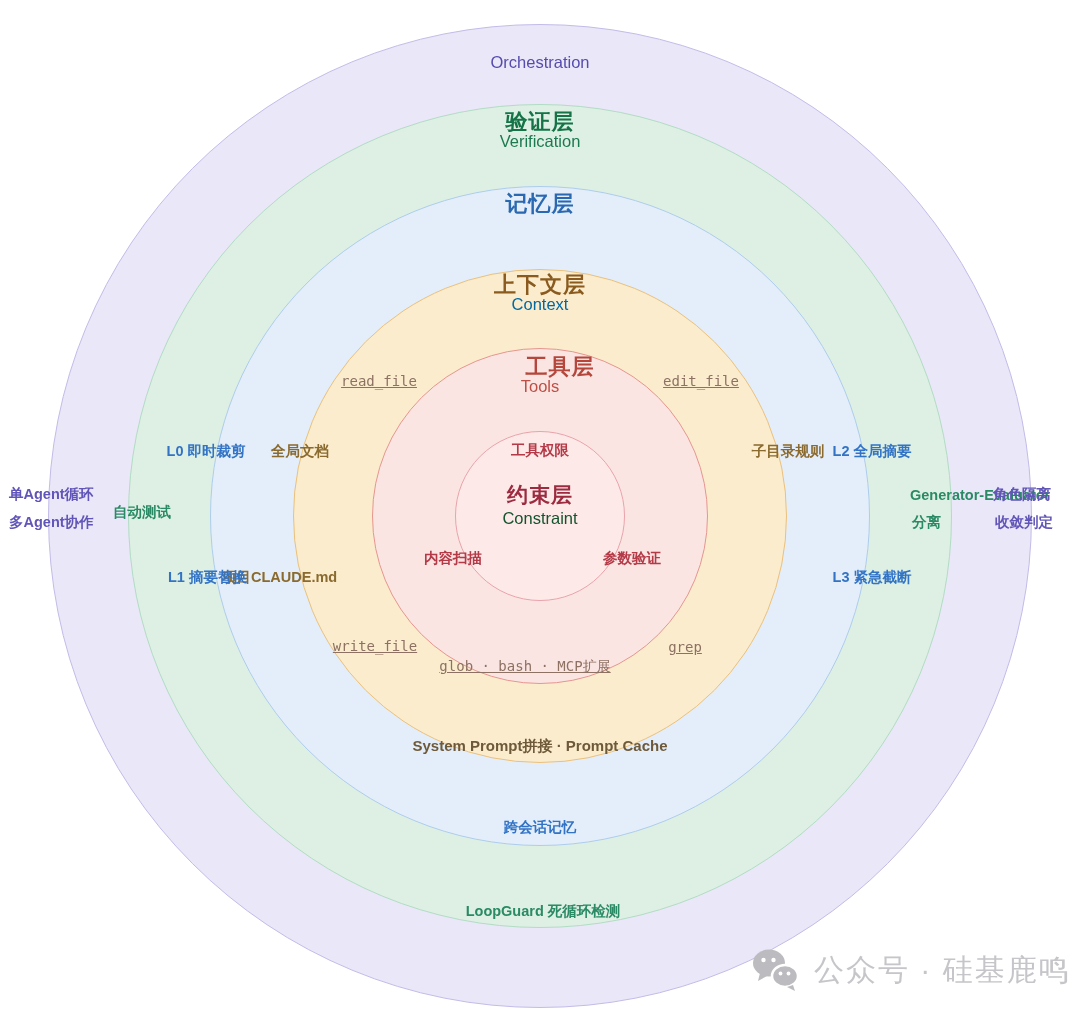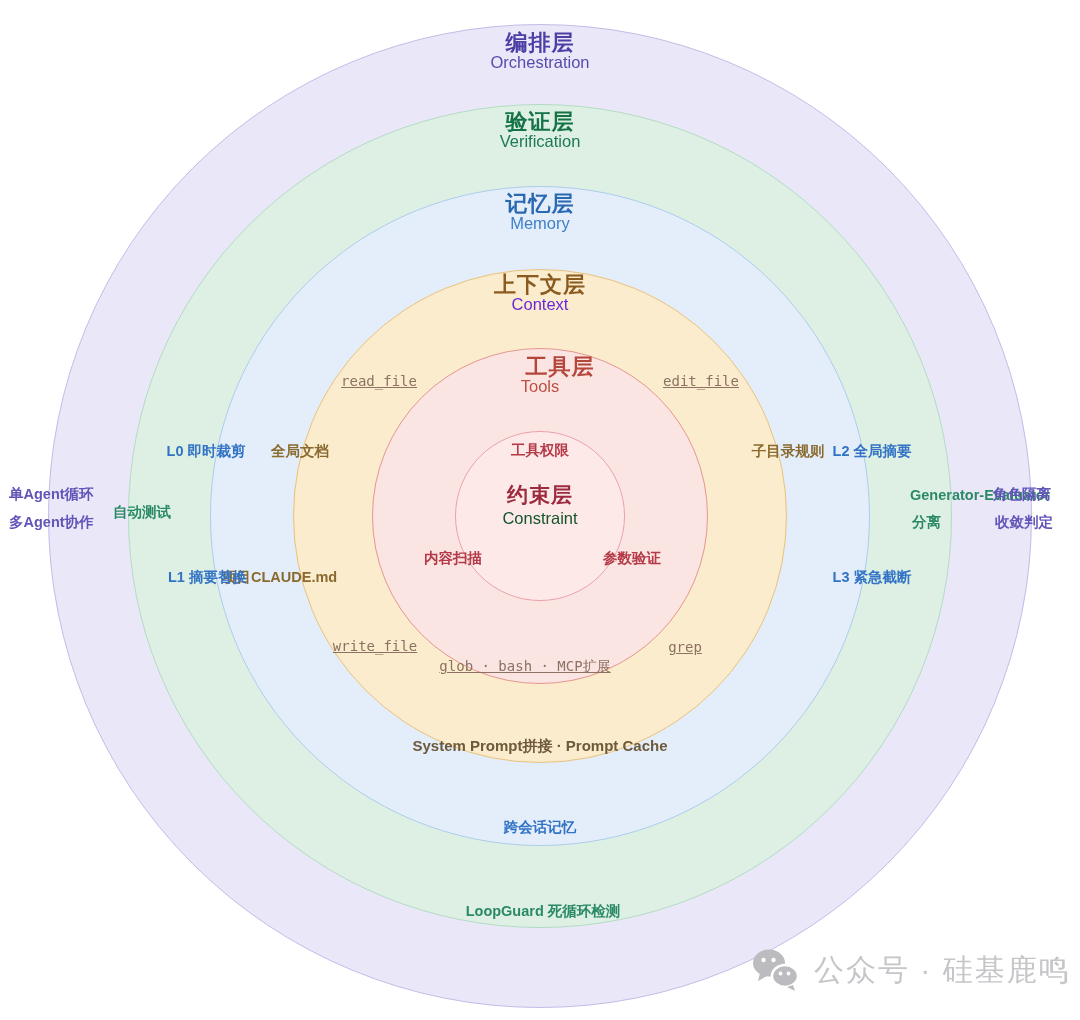--- a/index.html
+++ b/index.html
@@ -16,21 +16,21 @@
   .ring-memory{left:210px;top:186px;width:660px;height:660px;background:#e3eefa;border:1px solid #aecdec;}
   .ring-context{left:293px;top:269px;width:494px;height:494px;background:#faeccd;border:1px solid #eac17e;}
   .ring-tools{left:372px;top:348px;width:336px;height:336px;background:#fbe5e3;border:1px solid #e6968f;}
   .ring-constraint{left:455px;top:431px;width:170px;height:170px;background:#fdeae8;border:1px solid #e9a3ab;}
 
   .title-zh{position:absolute;width:100%;text-align:center;font-weight:700;font-size:22px;letter-spacing:1px;}
   .title-en{position:absolute;width:100%;text-align:center;font-weight:400;font-size:16.5px;}
   .t-orch-zh{top:28px;color:#4b3fa5;}   .t-orch-en{top:53px;color:#564cae;}
   .t-ver-zh{top:107px;color:#157347;}   .t-ver-en{top:132px;color:#1d7a50;}
   .t-mem-zh{top:189px;color:#2a69b2;}   .t-mem-en{top:214px;color:#3f80c8;}
-  .t-ctx-zh{top:270px;color:#8a5a1e;}   .t-ctx-en{top:295px;color:#6d28d9;}
+  .t-ctx-zh{top:270px;color:#8a5a1e;}   .t-ctx-en{top:295px;color:#0369a1;}
   .t-tool-zh{top:352px;color:#b4463c;margin-left:20px;}  .t-tool-en{top:377px;color:#bd4f45;}
   .t-con-zh{top:481px;color:#9c2b40;font-size:21px;} .t-con-en{top:509px;color:#14532d;}
 
   .lbl{position:absolute;white-space:nowrap;font-size:14.5px;font-weight:600;}
   .centered{transform:translate(-50%,-50%);}
   .lefted{transform:translateY(-50%);}
   .code{font-family:"DejaVu Sans Mono","Liberation Mono",monospace;font-weight:400;font-size:14px;text-decoration:underline;}
   .c-purple{color:#6155b8;}
   .c-green{color:#2a8a65;}
   .c-blue{color:#3273c5;}
@@ -51,26 +51,24 @@
 
 <div id="canvas">
 
   <div class="circle ring-orchestration"></div>
   <div class="circle ring-verification"></div>
   <div class="circle ring-memory"></div>
   <div class="circle ring-context"></div>
   <div class="circle ring-tools"></div>
   <div class="circle ring-constraint"></div>
 
-  <div class="title-zh t-orch-zh">编排层</div>
   <div class="title-en t-orch-en">Orchestration</div>
   <div class="title-zh t-ver-zh">验证层</div>
   <div class="title-en t-ver-en">Verification</div>
   <div class="title-zh t-mem-zh">记忆层</div>
-  <div class="title-en t-mem-en">Memory</div>
   <div class="title-zh t-ctx-zh">上下文层</div>
   <div class="title-en t-ctx-en">Context</div>
   <div class="title-zh t-tool-zh">工具层</div>
   <div class="title-en t-tool-en">Tools</div>
   <div class="title-zh t-con-zh">约束层</div>
   <div class="title-en t-con-en">Constraint</div>
 
   <div class="lbl c-red centered" style="left:540px;top:450px;">工具权限</div>
   <div class="lbl c-red centered" style="left:453px;top:558px;">内容扫描</div>
   <div class="lbl c-red centered" style="left:632px;top:558px;">参数验证</div>

